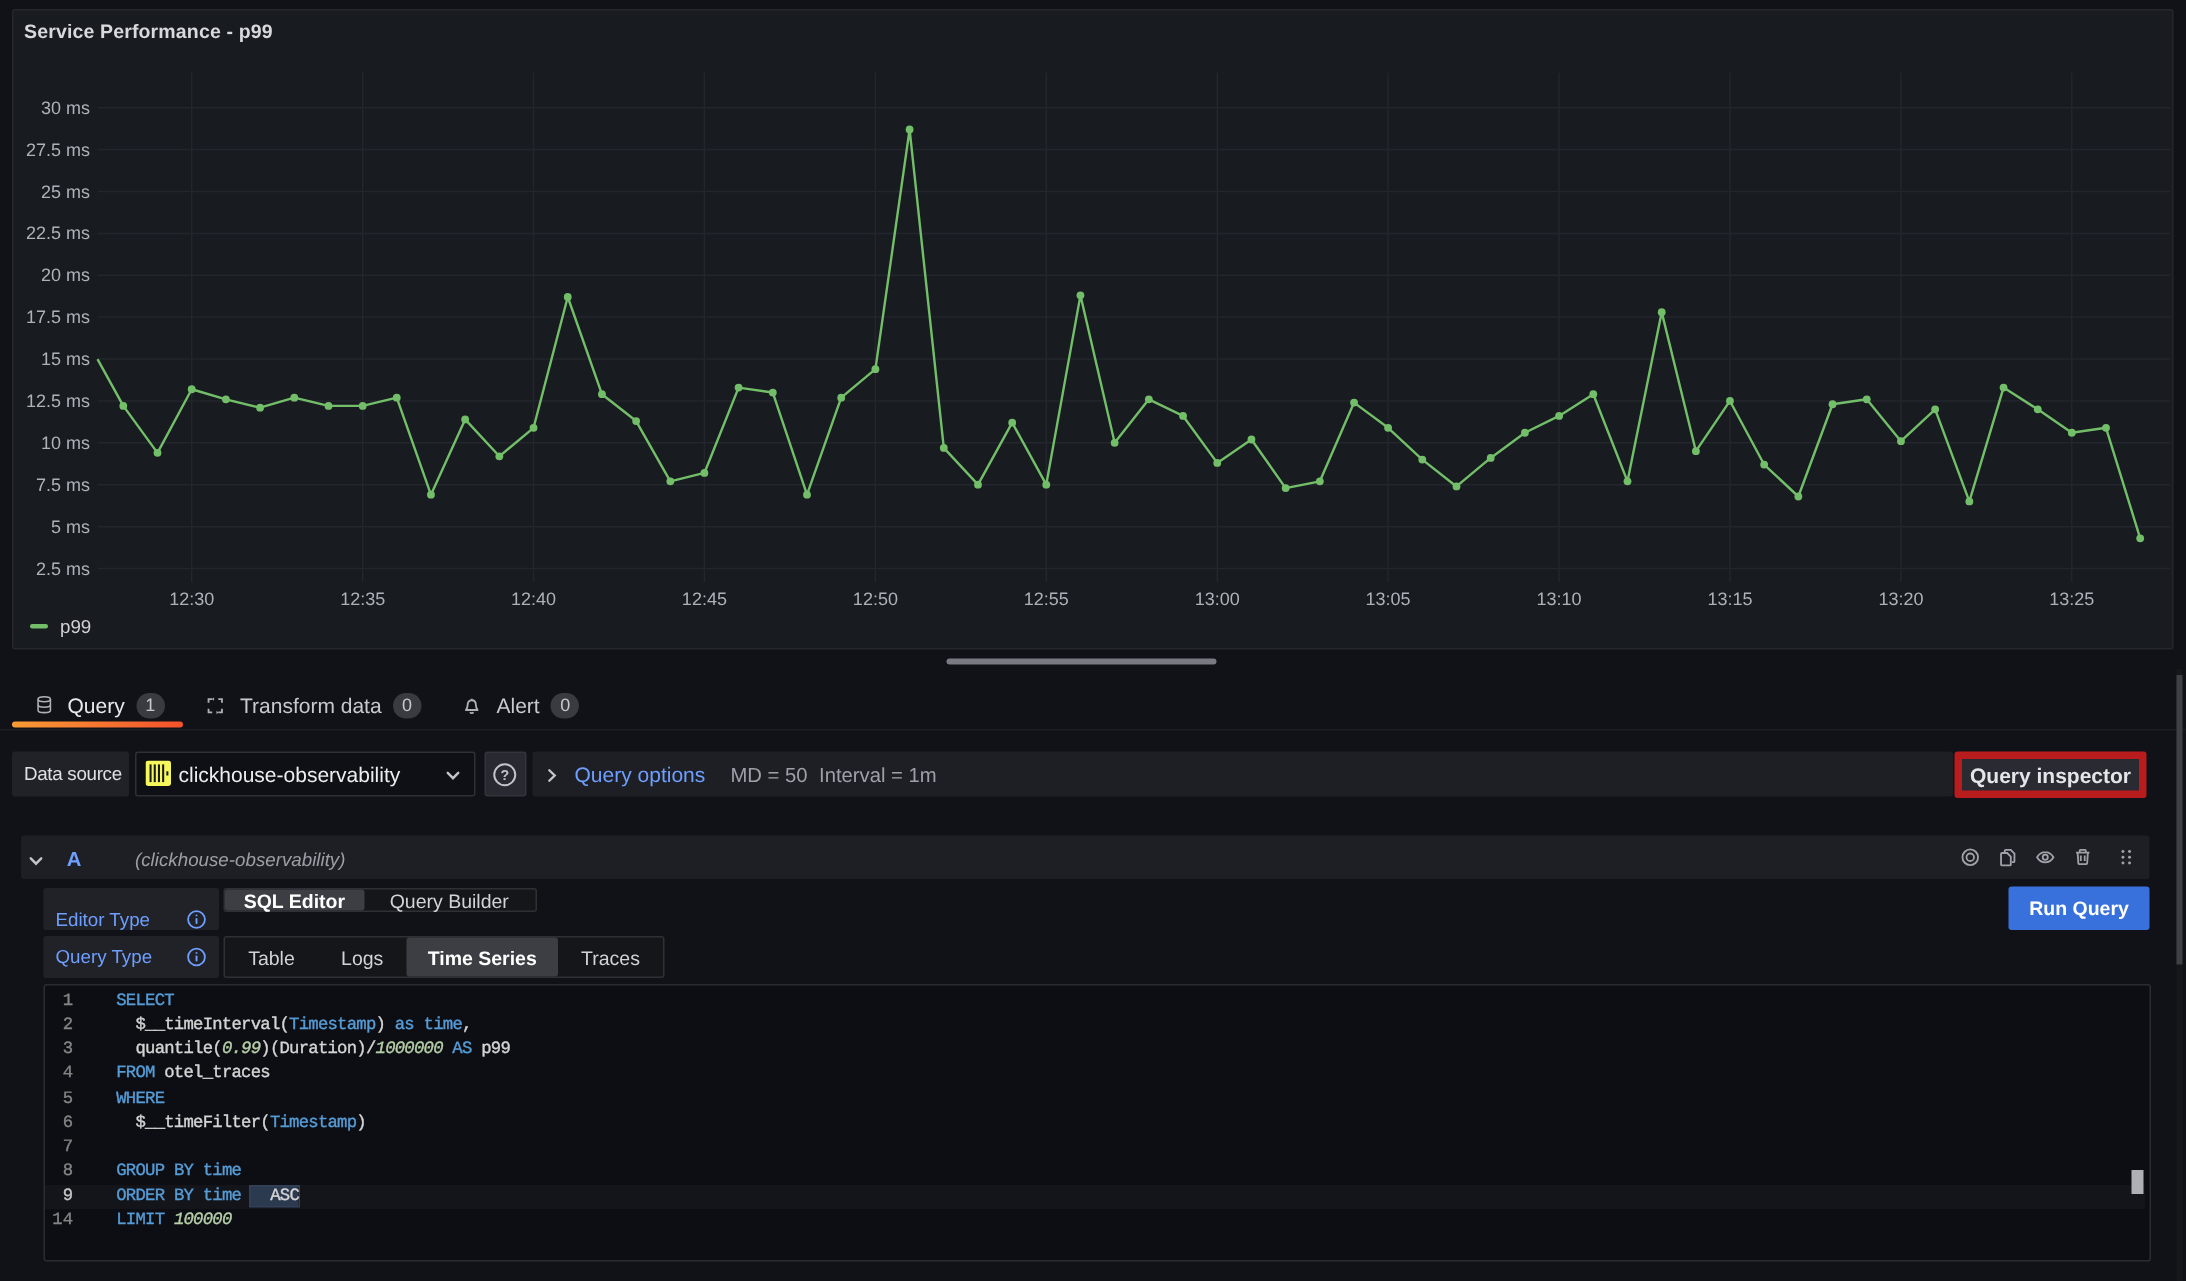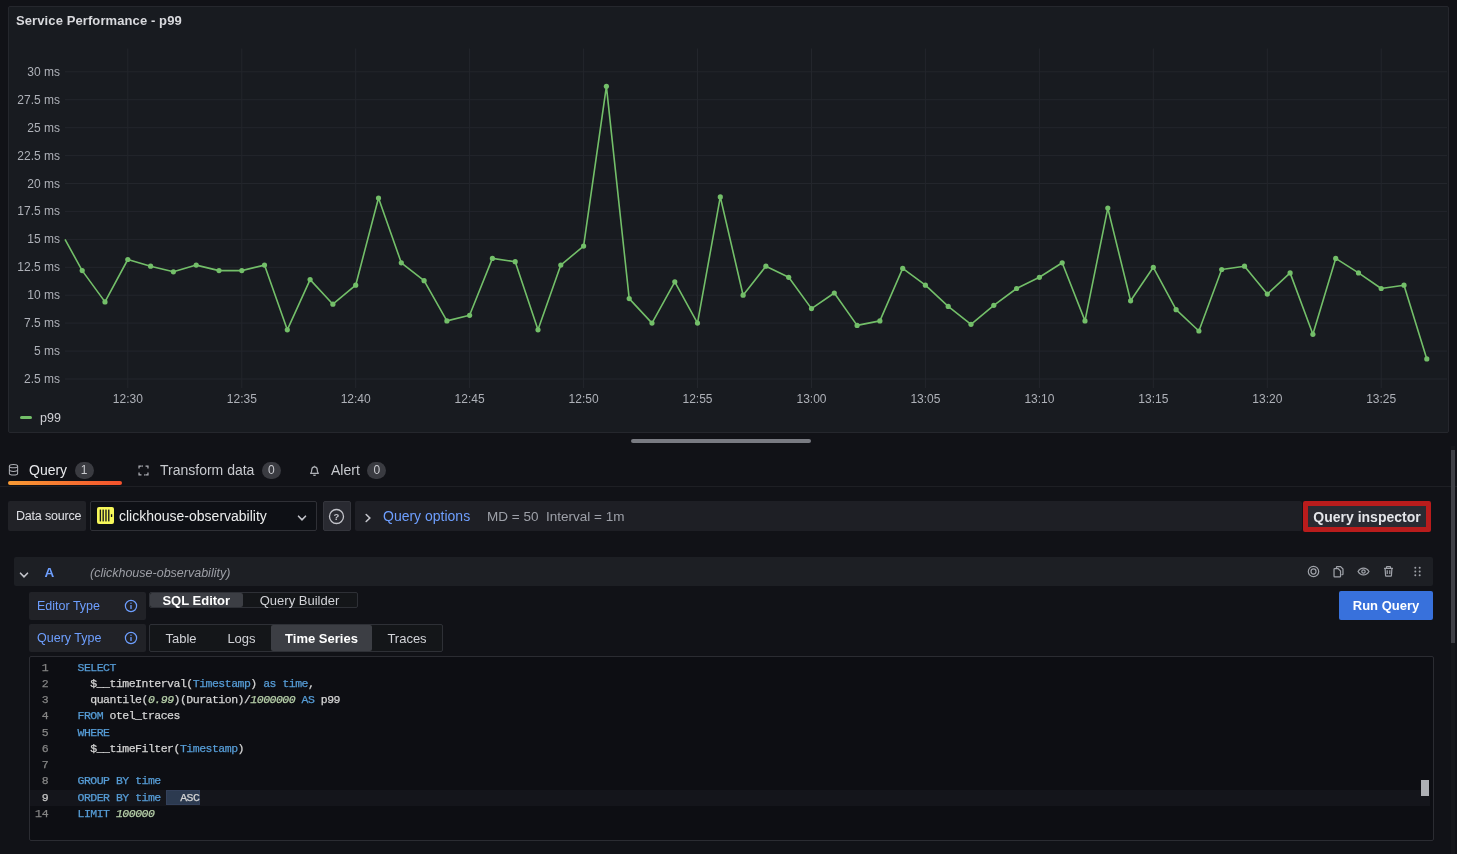--- a/index.html
+++ b/index.html
@@ -28,21 +28,21 @@
 #qo-int { left:546px; top:509px; font-size:13.5px; color:#9da0a8; }
 #qinspect { left:1303px; top:501px; width:128px; height:31px; background:#2a2b32; border:5px solid #b91c1c; border-radius:2px; color:#e4e5e9; font-size:14px; font-weight:700; display:flex; align-items:center; justify-content:center; }
 #qhdr { left:14px; top:557px; width:1419px; height:29px; background:#1d1f24; border-radius:2px; }
 #qhdr-chev { left:18px; top:567px; }
 #qhdr-a { left:44.5px; top:565px; font-size:13.5px; font-weight:600; color:#6e9fff; }
 #qhdr-ds { left:90px; top:566px; font-size:12.5px; font-style:italic; color:#9d9fa6; }
 #qhdr-icons { left:1306.5px; top:565px; display:flex; gap:12px; align-items:center; }
 #qhdr-icons svg { display:block; }
 .rl { position:absolute; width:117px; height:28px; padding:0 8px; background:#212227; border-radius:2px; font-size:12.5px; font-weight:500; display:flex; align-items:center; color:#6e9fff; }
 .rl svg { margin-left:auto; }
-#et-label { left:29px; top:592px; }
+#et-label { left:29px; top:592px;align-items:flex-end; }
 #qt-label { left:29px; top:624px; }
 .btngroup { position:absolute; background:#141619; border:1px solid #2e3036; border-radius:2px; display:flex; align-items:stretch; }
 .btngroup .opt { display:flex; align-items:center; justify-content:center; font-size:13px; color:#d2d3d8; border-radius:2px; }
 .btngroup .active { background:#3c3e44; color:#ffffff; font-weight:700; }
 #et-group { left:149px; top:592px; height:16px; }
 #qt-group { left:149px; top:624px; height:28px; }
 #runquery { left:1339px; top:591px; width:94px; height:29px; background:#3871dc; border-radius:2px; color:#fff; font-size:13px; font-weight:700; display:flex; align-items:center; justify-content:center; }
 #editor { left:29px; top:656px; width:1405px; height:185px; background:#0d0e13; border:1px solid #2b2c32; border-radius:2px; }
 #code { -webkit-text-stroke:0.25px; left:29px; top:659.5px; width:1405px; height:180px; font-family:"Liberation Mono",monospace; font-size:11.5px; letter-spacing:-0.5px; line-height:16.25px; white-space:pre; }
 .line { position:absolute; left:1px; width:1400px; height:16.25px; }
@@ -173,21 +173,21 @@
       <circle cx="1335.7" cy="258.4" r="2.6"></circle>
       <circle cx="1358.5" cy="272.9" r="2.6"></circle>
       <circle cx="1381.2" cy="288.5" r="2.6"></circle>
       <circle cx="1404.0" cy="285.2" r="2.6"></circle>
       <circle cx="1426.8" cy="358.9" r="2.6"></circle>
     </g>
 </svg>
 <div id="legend-dash" class="abs"></div>
 <div id="legend-txt" class="abs">p99</div>
 <div id="hscroll" class="abs"></div>
-<div class="tab" style="left:8px">
+<div class="tab" style="left:24px">
     <svg width="11" height="14" viewBox="0 0 16 19" fill="none" stroke="#aeb0b6" stroke-width="1.5">
       <ellipse cx="8" cy="3.9" rx="6" ry="2.4"></ellipse>
       <path d="M2 3.9v5.3c0 1.3 2.7 2.4 6 2.4s6-1.1 6-2.4V3.9"></path>
       <path d="M2 9.2v5.3c0 1.3 2.7 2.4 6 2.4s6-1.1 6-2.4V9.2"></path>
     </svg>
     <span style="color:#e8e9ec;font-weight:500">Query</span>
     <span class="pill">1</span>
   </div>
 <div class="tab" style="left:137px">
     <svg width="13" height="13" viewBox="0 0 16 16" fill="none" stroke="#aeb0b6" stroke-width="1.5">

